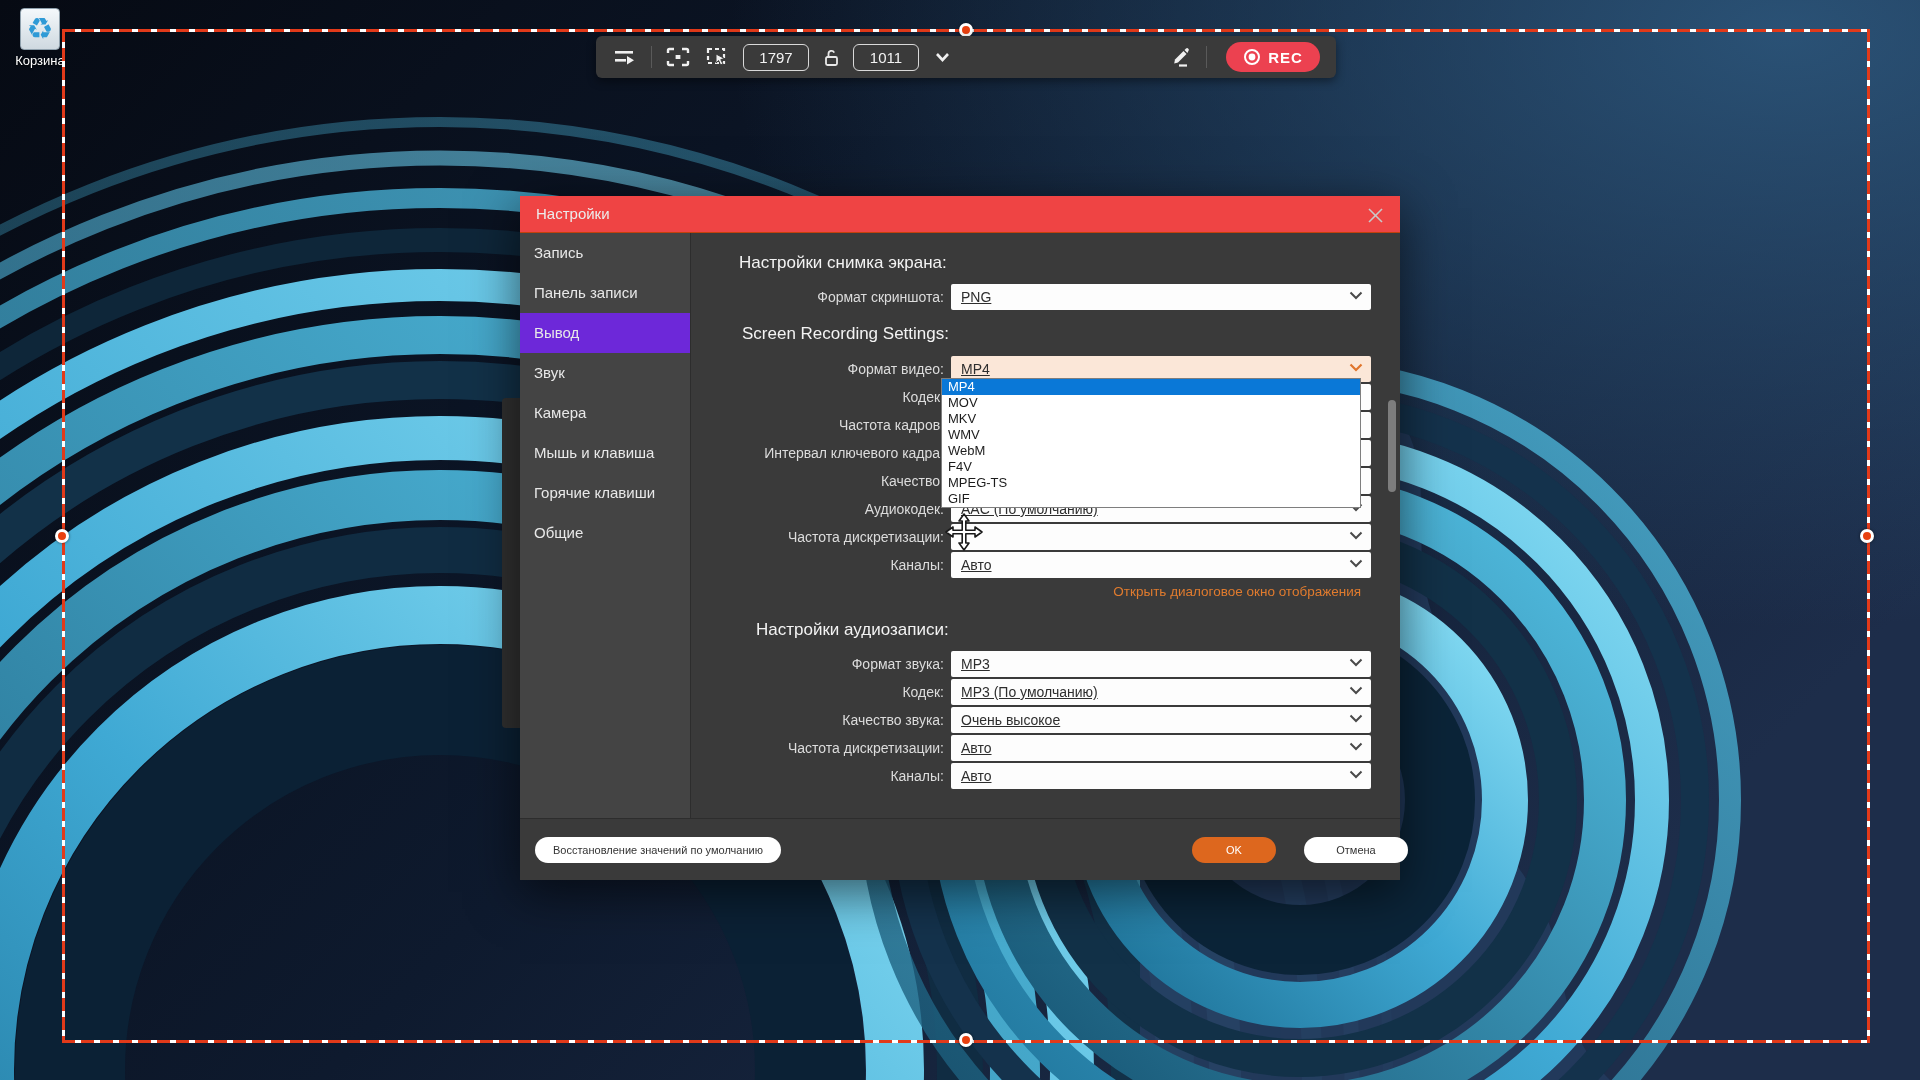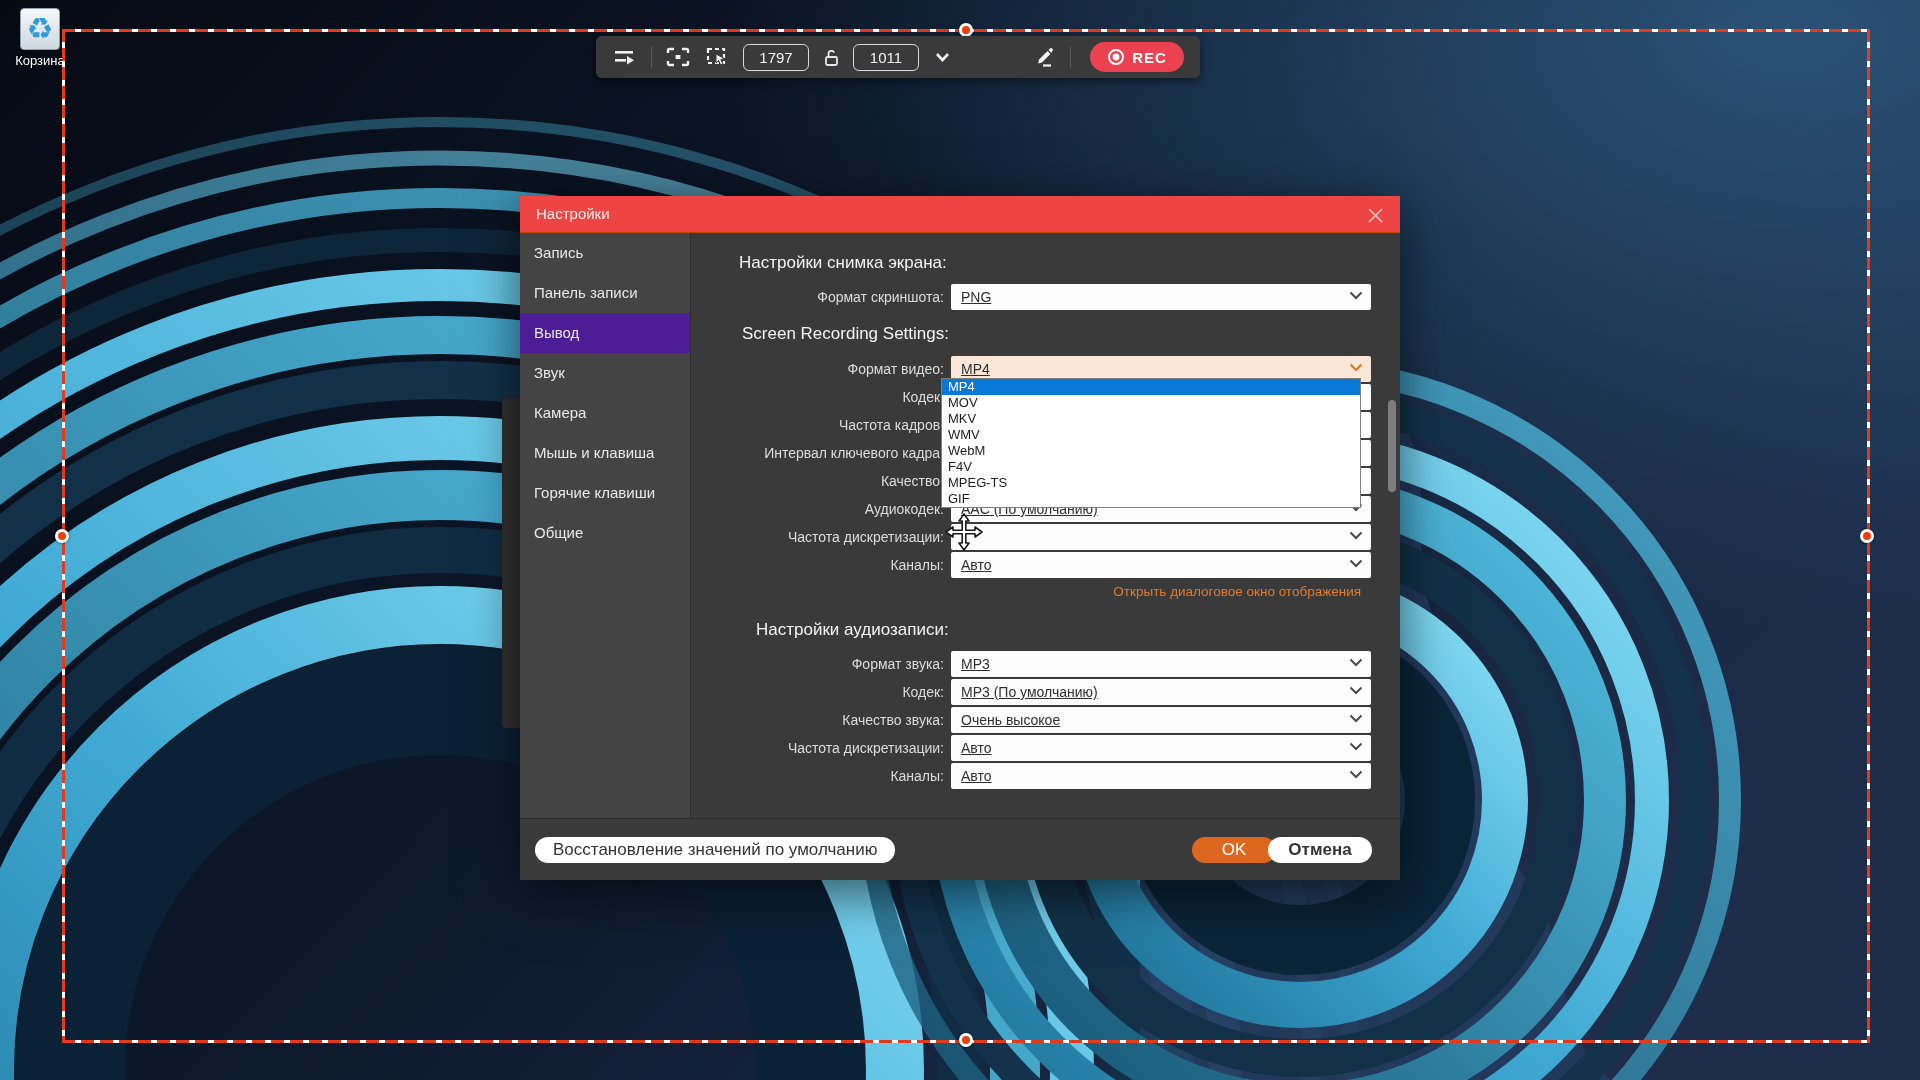--- a/index.html
+++ b/index.html
@@ -19,21 +19,21 @@
 
   
   .sel-h{position:absolute;height:3px;z-index:4;
     background:repeating-linear-gradient(90deg,#e23a1a 0 13px,#ffffff 13px 19px);}
   .sel-v{position:absolute;width:3px;z-index:4;
     background:repeating-linear-gradient(180deg,#e23a1a 0 13px,#ffffff 13px 19px);}
   .handle{position:absolute;width:14px;height:14px;border-radius:50%;z-index:5;
     background:#e8400f;border:3px solid #fff;box-shadow:0 0 3px rgba(0,0,0,.6);box-sizing:border-box;}
 
   
-  .toolbar{position:absolute;left:596px;top:36px;width:604px;height:42px;background:#3a3a3a;
+  .toolbar{position:absolute;left:596px;top:36px;width:740px;height:42px;background:#3a3a3a;
     border-radius:6px;z-index:20;display:flex;align-items:center;padding:18px 16px;box-sizing:border-box;
     gap:13px;box-shadow:0 3px 10px rgba(0,0,0,.45);}
   .tsep{width:1px;height:22px;background:#5a5a5a;}
   .ticon{display:flex;align-items:center;justify-content:center;width:26px;height:26px;cursor:pointer;}
   .numbox{min-width:52px;height:25px;border:1px solid #d9d9d9;border-radius:6px;color:#f2f2f2;
     font-size:15px;display:flex;align-items:center;justify-content:center;padding:0 6px;}
   .rec{margin-left:6px;width:94px;height:30px;border-radius:15px;background:#ec4150;color:#fff;
     display:flex;align-items:center;justify-content:center;gap:7px;font-weight:bold;font-size:15px;
     letter-spacing:1px;cursor:pointer;}
   .pencil{margin-left:auto;}
@@ -43,21 +43,21 @@
     border-radius:4px 0 0 4px;z-index:9;}
   .dialog{position:absolute;left:520px;top:196px;width:880px;height:684px;background:#3a3a3a;z-index:10;
     box-shadow:0 12px 48px rgba(0,0,0,.6);color:#e6e6e6;}
   .titlebar{position:absolute;left:0;top:0;right:0;height:36px;background:#ef4444;border-bottom:2px solid #c2410c;}
   .dtitle{position:absolute;left:16px;top:0;line-height:36px;font-size:15px;color:#ececec;}
   .dclose{position:absolute;right:12px;top:6px;width:26px;height:26px;display:flex;align-items:center;
     justify-content:center;cursor:pointer;}
   .sidebar{position:absolute;left:0;top:37px;width:170px;height:585px;background:#444444;}
   .sideitem{height:40px;line-height:40px;padding-left:14px;font-size:15px;color:#e8e8e8;cursor:pointer;
     white-space:nowrap;}
-  .sideitem.selected{background:#4c1d95;}
+  .sideitem.selected{background:#6d28d9;}
   .vsep{position:absolute;left:170px;top:37px;width:1px;height:585px;background:#2d2d2d;}
 
   .content{position:absolute;left:171px;top:37px;right:0;height:585px;background:#3a3a3a;}
   .dlg-abs{position:absolute;}
   .shead{font-size:17px;color:#f3f3f3;}
   .row{position:absolute;height:26px;}
   .flabel{position:absolute;left:0;width:243px;text-align:right;font-size:14px;color:#dcdcdc;
     line-height:26px;white-space:nowrap;}
   .combo{position:absolute;left:250px;width:420px;height:26px;background:#fdfdfd;border-radius:2px;
     box-sizing:border-box;cursor:pointer;}
@@ -66,24 +66,24 @@
   .combo.hl{background:#fbe7d8;}
   .ddlist{position:absolute;left:250px;width:420px;background:#ffffff;border:1px solid #7e7e7e;
     box-sizing:border-box;z-index:6;}
   .dditem{height:16px;line-height:16px;font-size:13px;color:#1c1c1c;padding-left:6px;cursor:pointer;}
   .dditem.sel{background:#0a78d7;color:#fff;}
   .dlglink{position:absolute;font-size:13.5px;color:#e07b2e;cursor:pointer;white-space:nowrap;}
   .scrollthumb{position:absolute;left:868px;top:204px;width:8px;height:92px;background:#7d7d7d;
     border-radius:4px;cursor:pointer;z-index:7;}
   .fsep{position:absolute;left:0;right:0;top:622px;height:1px;background:#2d2d2d;}
   .pillbtn{position:absolute;top:641px;height:26px;border-radius:13px;background:#fff;color:#333;
-    font-size:17px;display:flex;align-items:center;justify-content:center;cursor:pointer;
+    font-size:11px;display:flex;align-items:center;justify-content:center;cursor:pointer;
     padding:0 18px;box-sizing:border-box;white-space:nowrap;}
   .okbtn{left:672px;width:84px;background:#dd671e;color:#fff;padding:0;text-align:right;}
-  .cancelbtn{left:748px;width:104px;padding:0;font-weight:bold;}
+  .cancelbtn{left:784px;width:104px;padding:0;}
   .resetbtn{left:15px;}
 
   .cursor-move{position:absolute;left:942px;top:512px;z-index:60;}
 </style>
 </head>
 <body>
 
 <svg class="wallpaper" viewBox="0 0 1920 1080" preserveAspectRatio="none">
   <defs>
     <linearGradient id="bgG" x1="0" y1="0" x2="1" y2="0.55">

